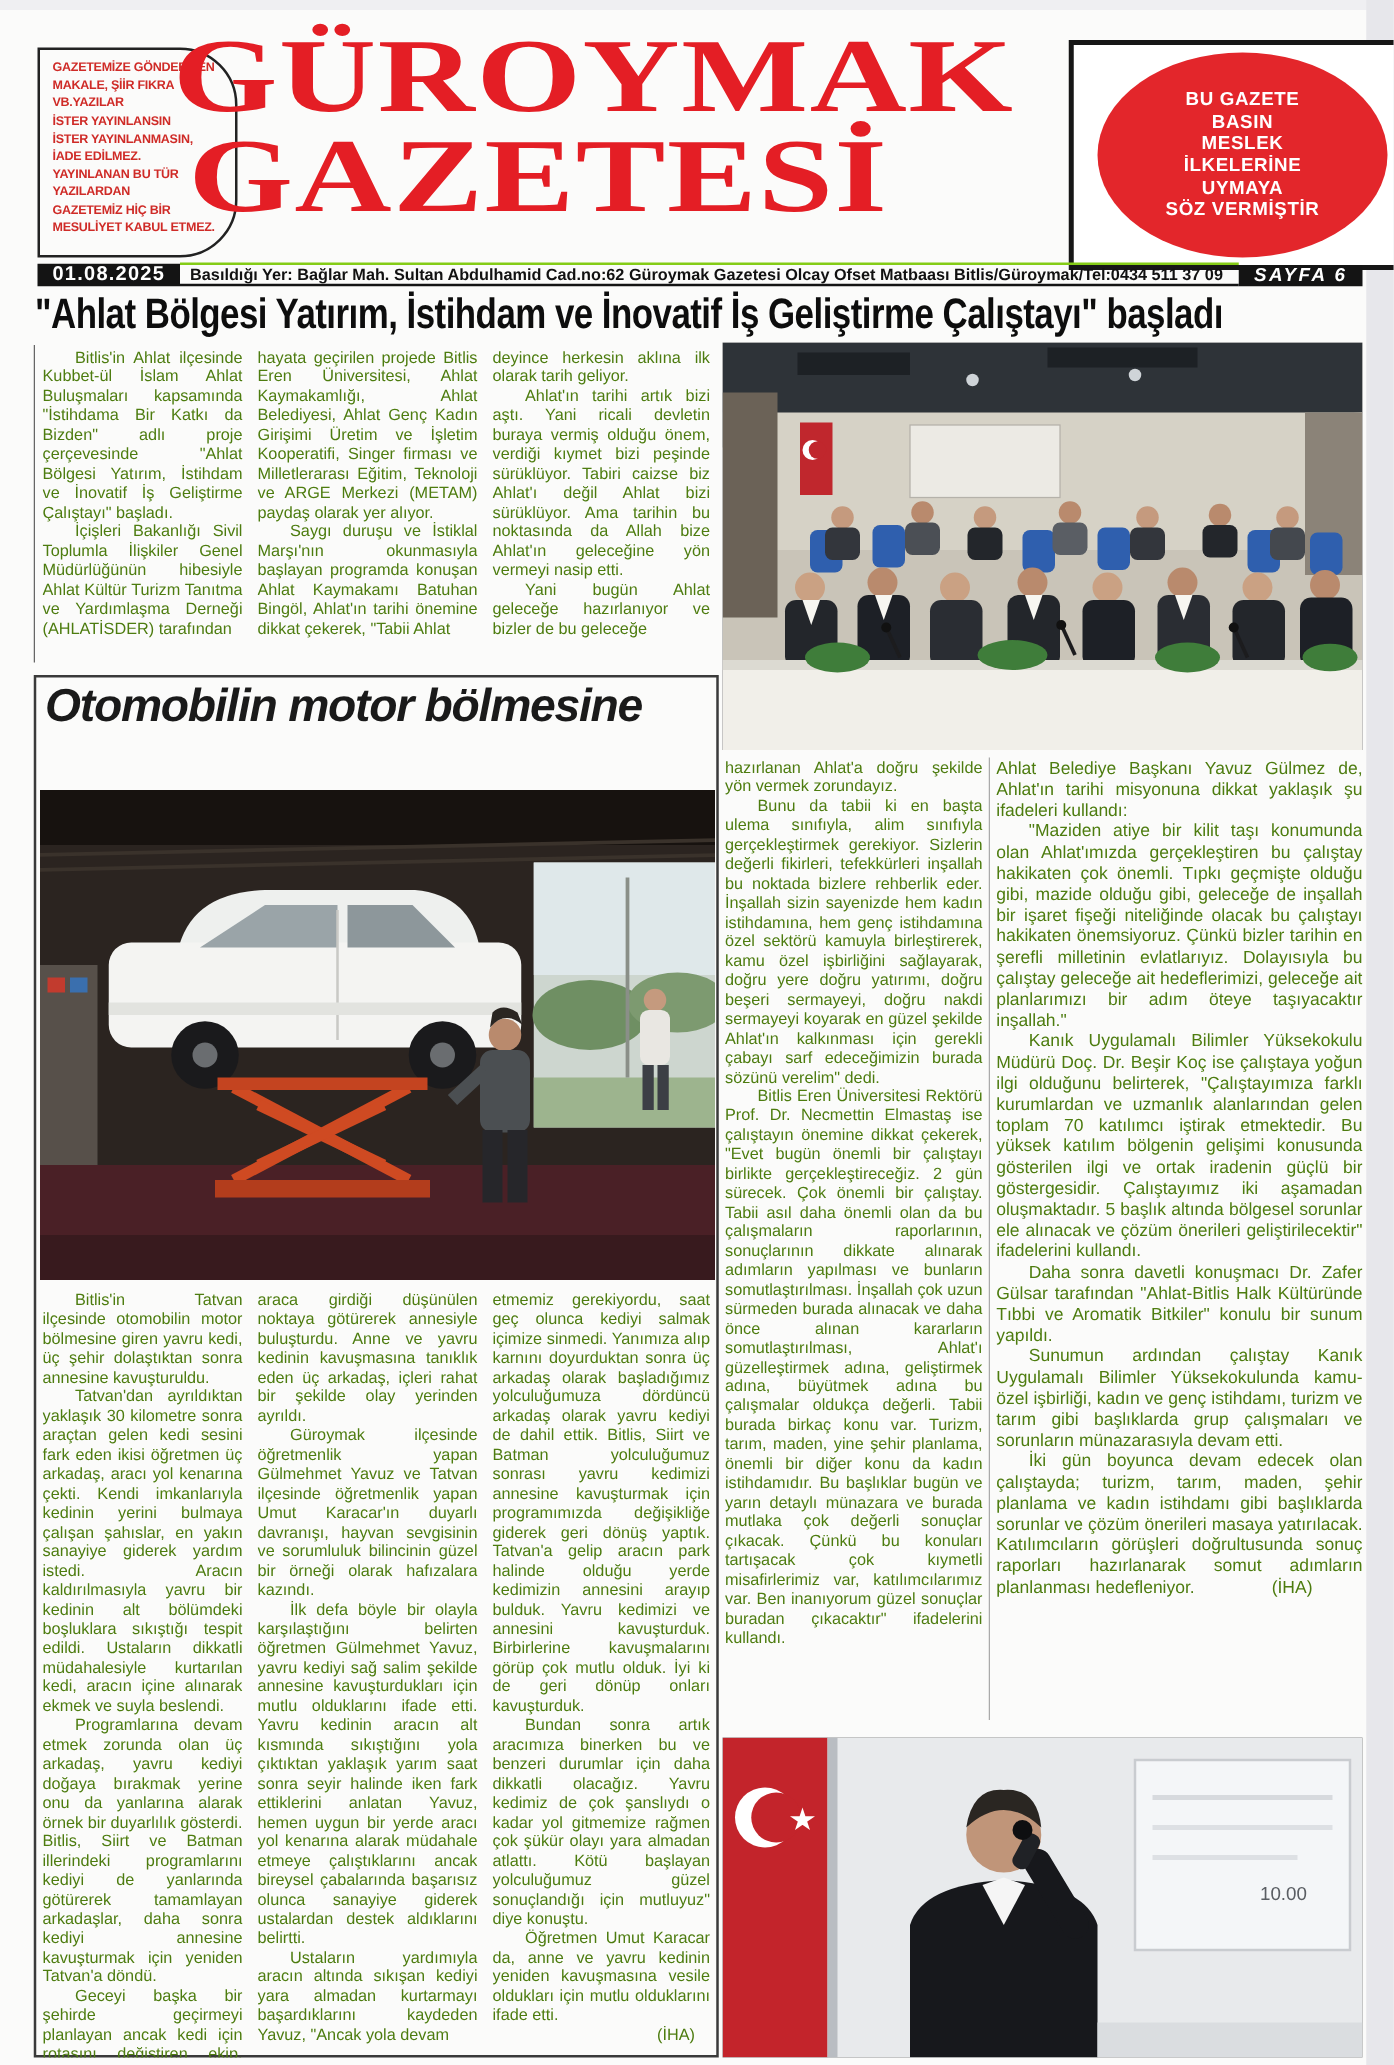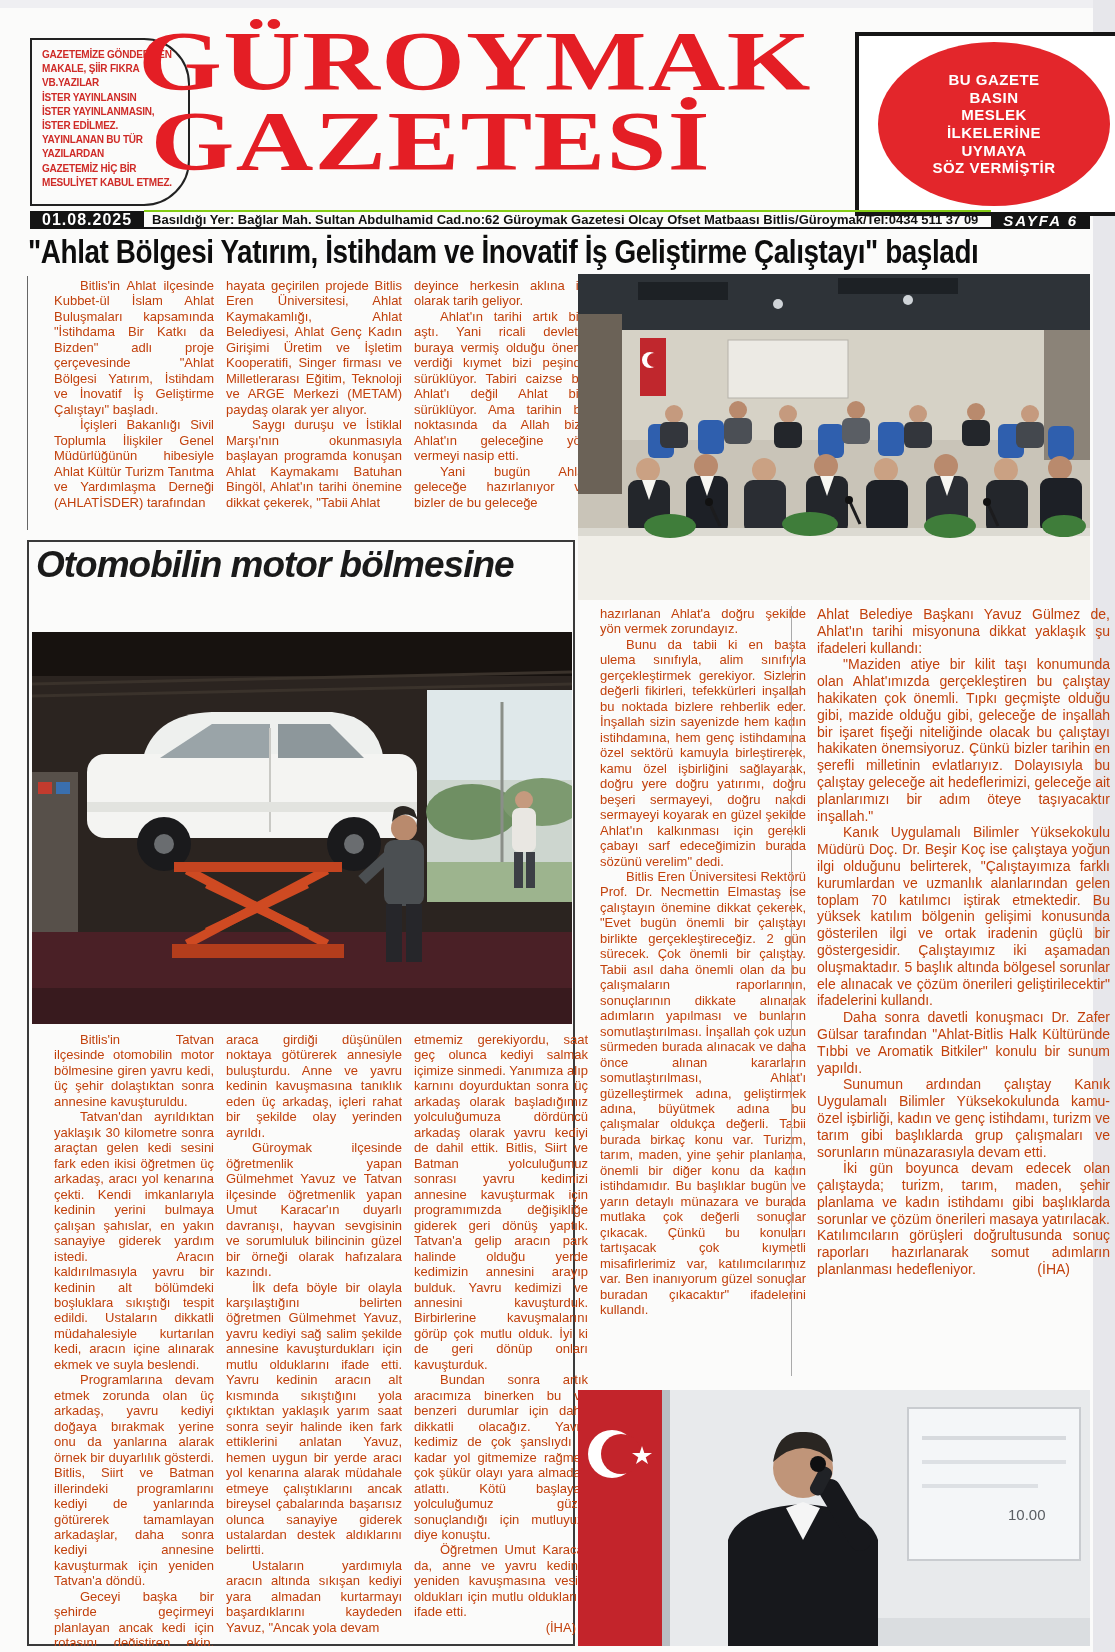--- a/index.html
+++ b/index.html
@@ -32,21 +32,21 @@
             letter-spacing:2px;padding:0 12px;display:flex;align-items:center;}
 
   
   .headline1{position:absolute;left:28px;top:232px;width:1295px;margin:0;font-size:34px;font-weight:900;
              color:#0d0d0d;letter-spacing:-0.5px;transform:scaleX(0.82);transform-origin:0 0;white-space:nowrap;}
   .headline2{position:absolute;left:36px;top:546px;width:538px;margin:0;font-size:37px;font-weight:900;
              font-style:italic;color:#1a1a1a;line-height:1.04;letter-spacing:-1px;}
   .headline2 span{display:block;}
 
   
-  .ncol{position:absolute;font-size:13px;line-height:1.19;color:#c2410c;text-align:justify;overflow:hidden;margin-left:20px;}
+  .ncol{position:absolute;font-size:13px;line-height:1.19;color:#4d7c0f;text-align:justify;overflow:hidden;}
   .ncol p{margin:0;text-indent:26px;}
   .flow-start p:first-child{text-indent:0;}
   .col5{font-size:14px;line-height:1.2;}
   .iha-same p:last-child{text-align:right;padding-right:40px;margin-top:-16.8px;text-indent:0;}
   .iha-right p:last-child{text-align:right;padding-right:12px;text-indent:0;}
 
   #a1col1{left:34px;top:278px;width:160px;height:252px;}
   #a1col2{left:206px;top:278px;width:176px;height:252px;}
   #a1col3{left:394px;top:278px;width:174px;height:252px;}
   #a1col4{left:580px;top:606px;width:206px;height:766px;}
@@ -72,21 +72,21 @@
 <div class="page">
   <div class="edge-top"></div>
   <div class="edge-right"></div>
 
   <div class="disclaimer flow-start">
       <p>GAZETEMİZE GÖNDERİLEN</p>
       <p>MAKALE, ŞİİR FIKRA</p>
       <p>VB.YAZILAR</p>
       <p>İSTER YAYINLANSIN</p>
       <p>İSTER YAYINLANMASIN,</p>
-      <p>İSTER EDİLMEZ.</p>
+      <p>İADE EDİLMEZ.</p>
       <p>YAYINLANAN BU TÜR</p>
       <p>YAZILARDAN</p>
       <p>GAZETEMİZ HİÇ BİR</p>
       <p>MESULİYET KABUL ETMEZ.</p>
     </div>
 
   <div class="masthead">
     <div class="mline"><span class="scale">GÜROYMAK</span></div>
     <div class="mline"><span class="scale">GAZETESİ</span></div>
   </div>

